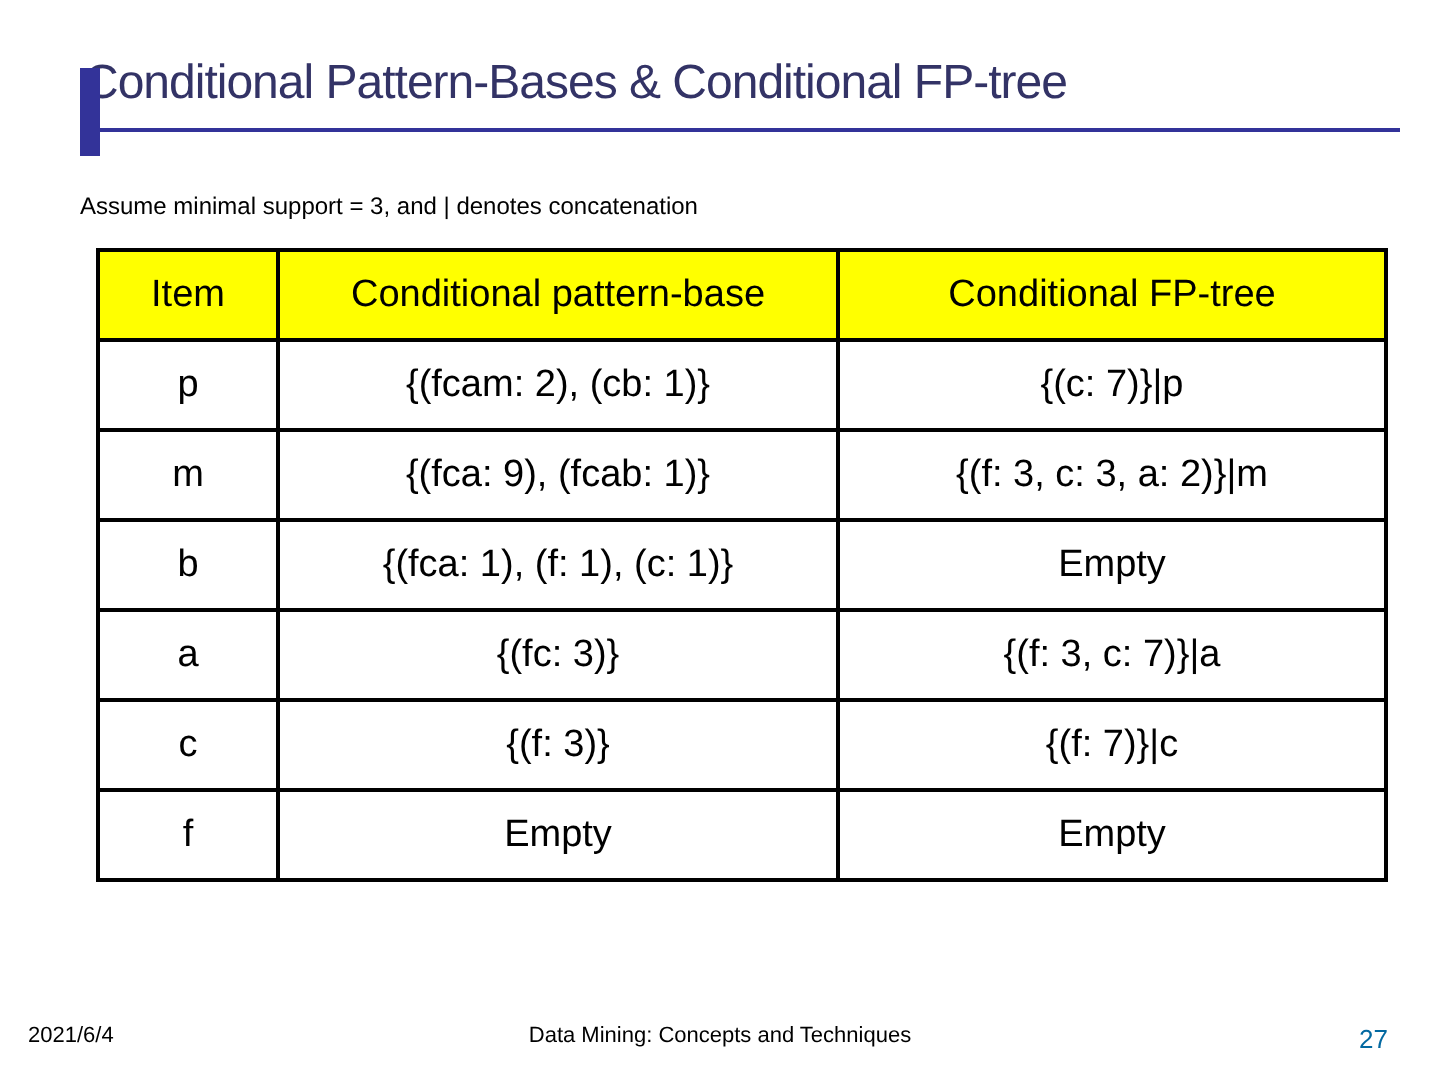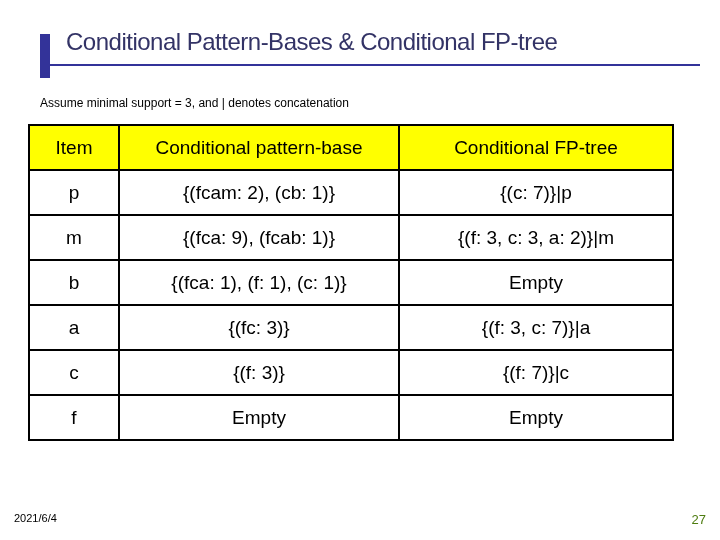--- a/index.html
+++ b/index.html
@@ -5,21 +5,21 @@
   * { box-sizing: border-box; margin: 0; padding: 0; }
   html, body { width: 720px; height: 540px; }
   body {
     font-family: Verdana, Geneva, sans-serif;
     background: #fff;
     position: relative;
     overflow: hidden;
   }
   .title-region {
     position: relative;
-    padding: 28px 0 6px 48px;
+    padding: 28px 0 6px 24px;
   }
   .title-bar {
     position: absolute;
     left: 40px;
     top: 34px;
     width: 10px;
     height: 44px;
     background: #333399;
   }
   .title-text {
@@ -36,21 +36,21 @@
     bottom: -4px;
     height: 2px;
     background: #333399;
   }
   .subtitle {
     font-size: 12px;
     color: #000;
     margin: 34px 0 14px 40px;
   }
   .tbl {
-    margin: 0 36px 0 28px;
+    margin: 0 36px 0 48px;
     border-collapse: collapse;
     width: 644px;
     table-layout: fixed;
     border-radius: 16px;
   }
   .tbl col.c1 { width: 90px; }
   .tbl col.c2 { width: 280px; }
   .tbl col.c3 { width: 274px; }
   .tbl th, .tbl td {
     border: 2px solid #000;
@@ -79,23 +79,23 @@
   }
   .footer-center {
     position: absolute;
     left: 0; right: 0;
     text-align: center;
     font-size: 11px;
     color: #000;
   }
   .footer-page {
     position: absolute;
-    right: 14px;
+    right: 26px;
     font-size: 13px;
-    color: #4d7c0f;
+    color: #0369a1;
   }
 </style>
 </head>
 <body>
 
 <div class="title-region">
   <div class="title-bar"></div>
   <h1 class="title-text">Conditional Pattern-Bases &amp; Conditional FP-tree</h1>
   <div class="title-underline"></div>
 </div>
@@ -144,14 +144,15 @@
     <tr>
       <td>f</td>
       <td>Empty</td>
       <td>Empty</td>
     </tr>
   </tbody>
 </table>
 
 <div class="footer">
   <span class="footer-date">2021/6/4</span>
+  <span class="footer-center">Data Mining: Concepts and Techniques</span>
   <span class="footer-page">27</span>
 </div>
 
 </body></html>

